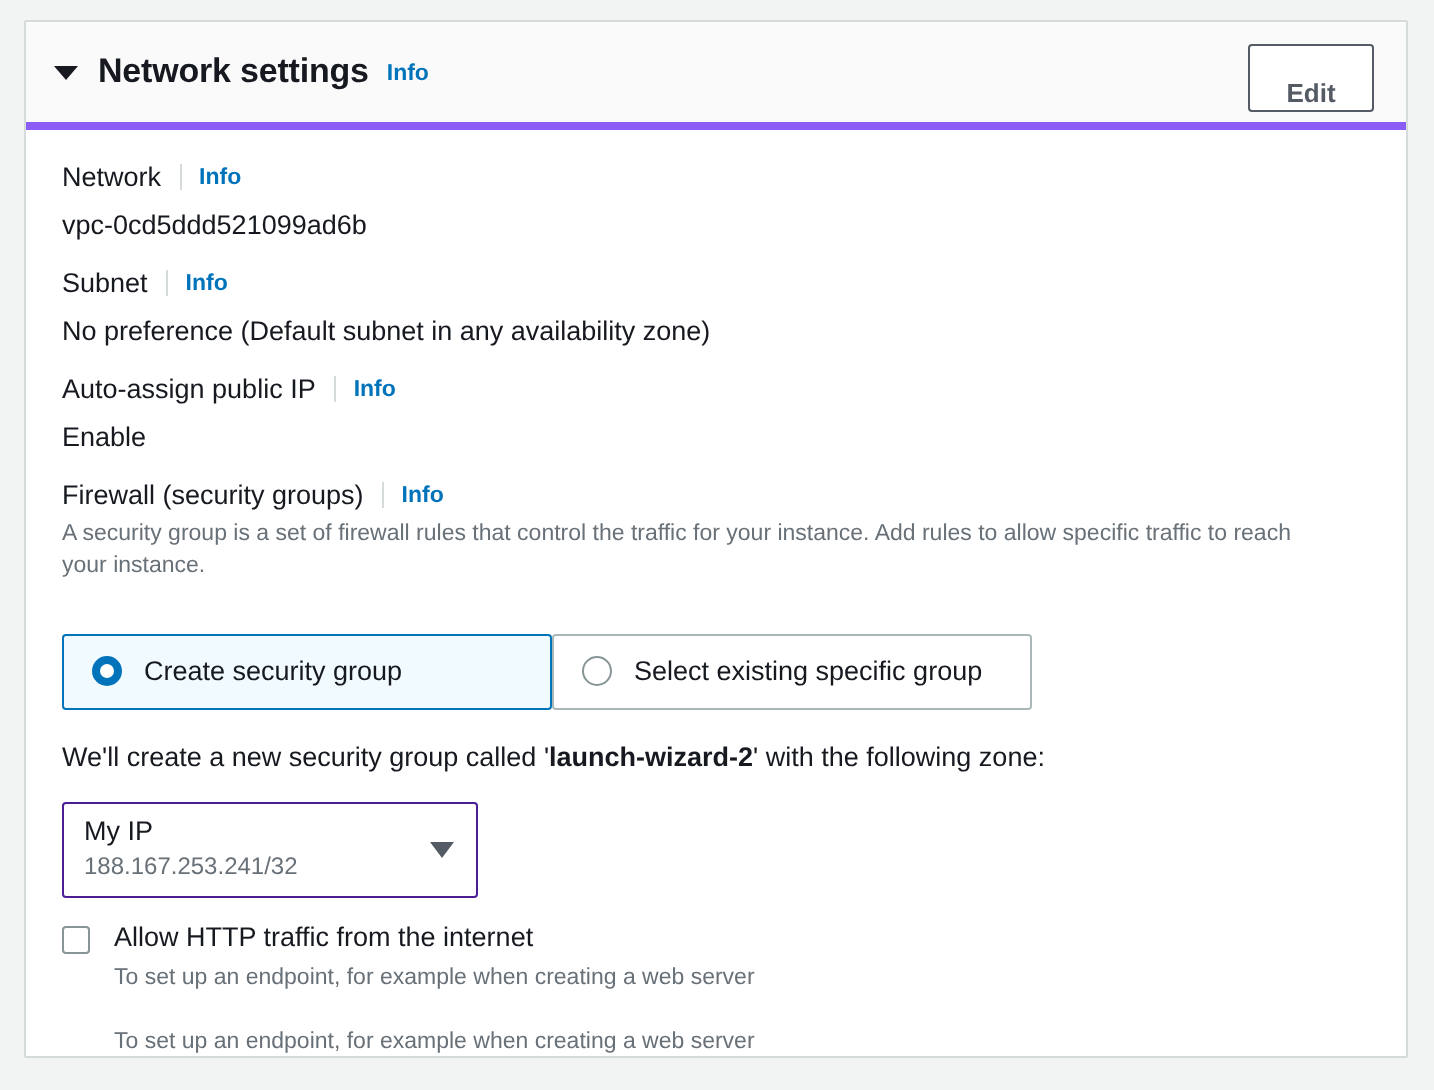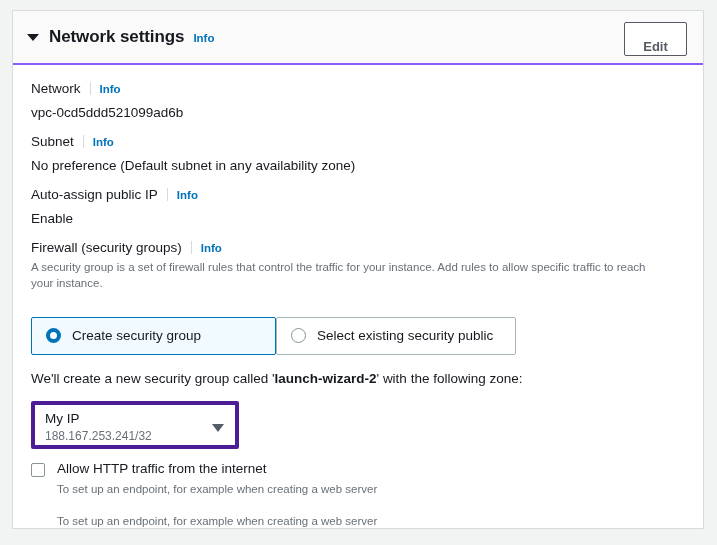--- a/index.html
+++ b/index.html
@@ -23,21 +23,21 @@
     background: #ffffff;
     border: 1px solid #d5dbdb;
     border-radius: 1px;
   }
 
   
   .card-header {
     position: relative;
     height: 54px;
     background: #fafafa;
-    border-bottom: 2px solid #8b5cf6;
+    border-bottom: 4px solid #8b5cf6;
     display: flex;
     align-items: center;
     padding: 0 16px 0 14px;
   }
   .caret {
     width: 0; height: 0;
     border-left: 6px solid transparent;
     border-right: 6px solid transparent;
     border-top: 7px solid #16191f;
     margin-right: 10px;
@@ -194,21 +194,21 @@
     margin-top: 5px;
     margin-left: 26px;
     line-height: 1.35;
   }
 
   
   .select {
     position: relative;
     width: 208px;
     height: 48px;
-    border: 4px solid #4c1d95;
+    border: 1px solid #4c1d95;
     border-radius: 2px;
     background: #ffffff;
     padding: 5px 30px 0 10px;
     cursor: pointer;
     flex: 0 0 auto;
   }
   .select-main {
     font-size: 13.5px;
     color: #16191f;
     line-height: 1.3;
@@ -270,21 +270,21 @@
       </div>
       <div class="firewall-desc">A security group is a set of firewall rules that control the traffic for your instance. Add rules to allow specific traffic to reach your instance.</div>
 
       <div class="tiles">
         <div class="tile tile-create">
           <span class="radio checked"></span>
           <span>Create security group</span>
         </div>
         <div class="tile tile-select">
           <span class="radio"></span>
-          <span>Select existing security public</span>
+          <span>Select existing specific group</span>
         </div>
       </div>
 
       <div class="sg-sentence">
         <span>We'll create a new security group called '</span><b>launch-wizard-2</b><span>' with the following zone:</span>
       </div>
 
       <div class="rule-row">
         <div class="select">
           <div class="select-main">My IP</div>

